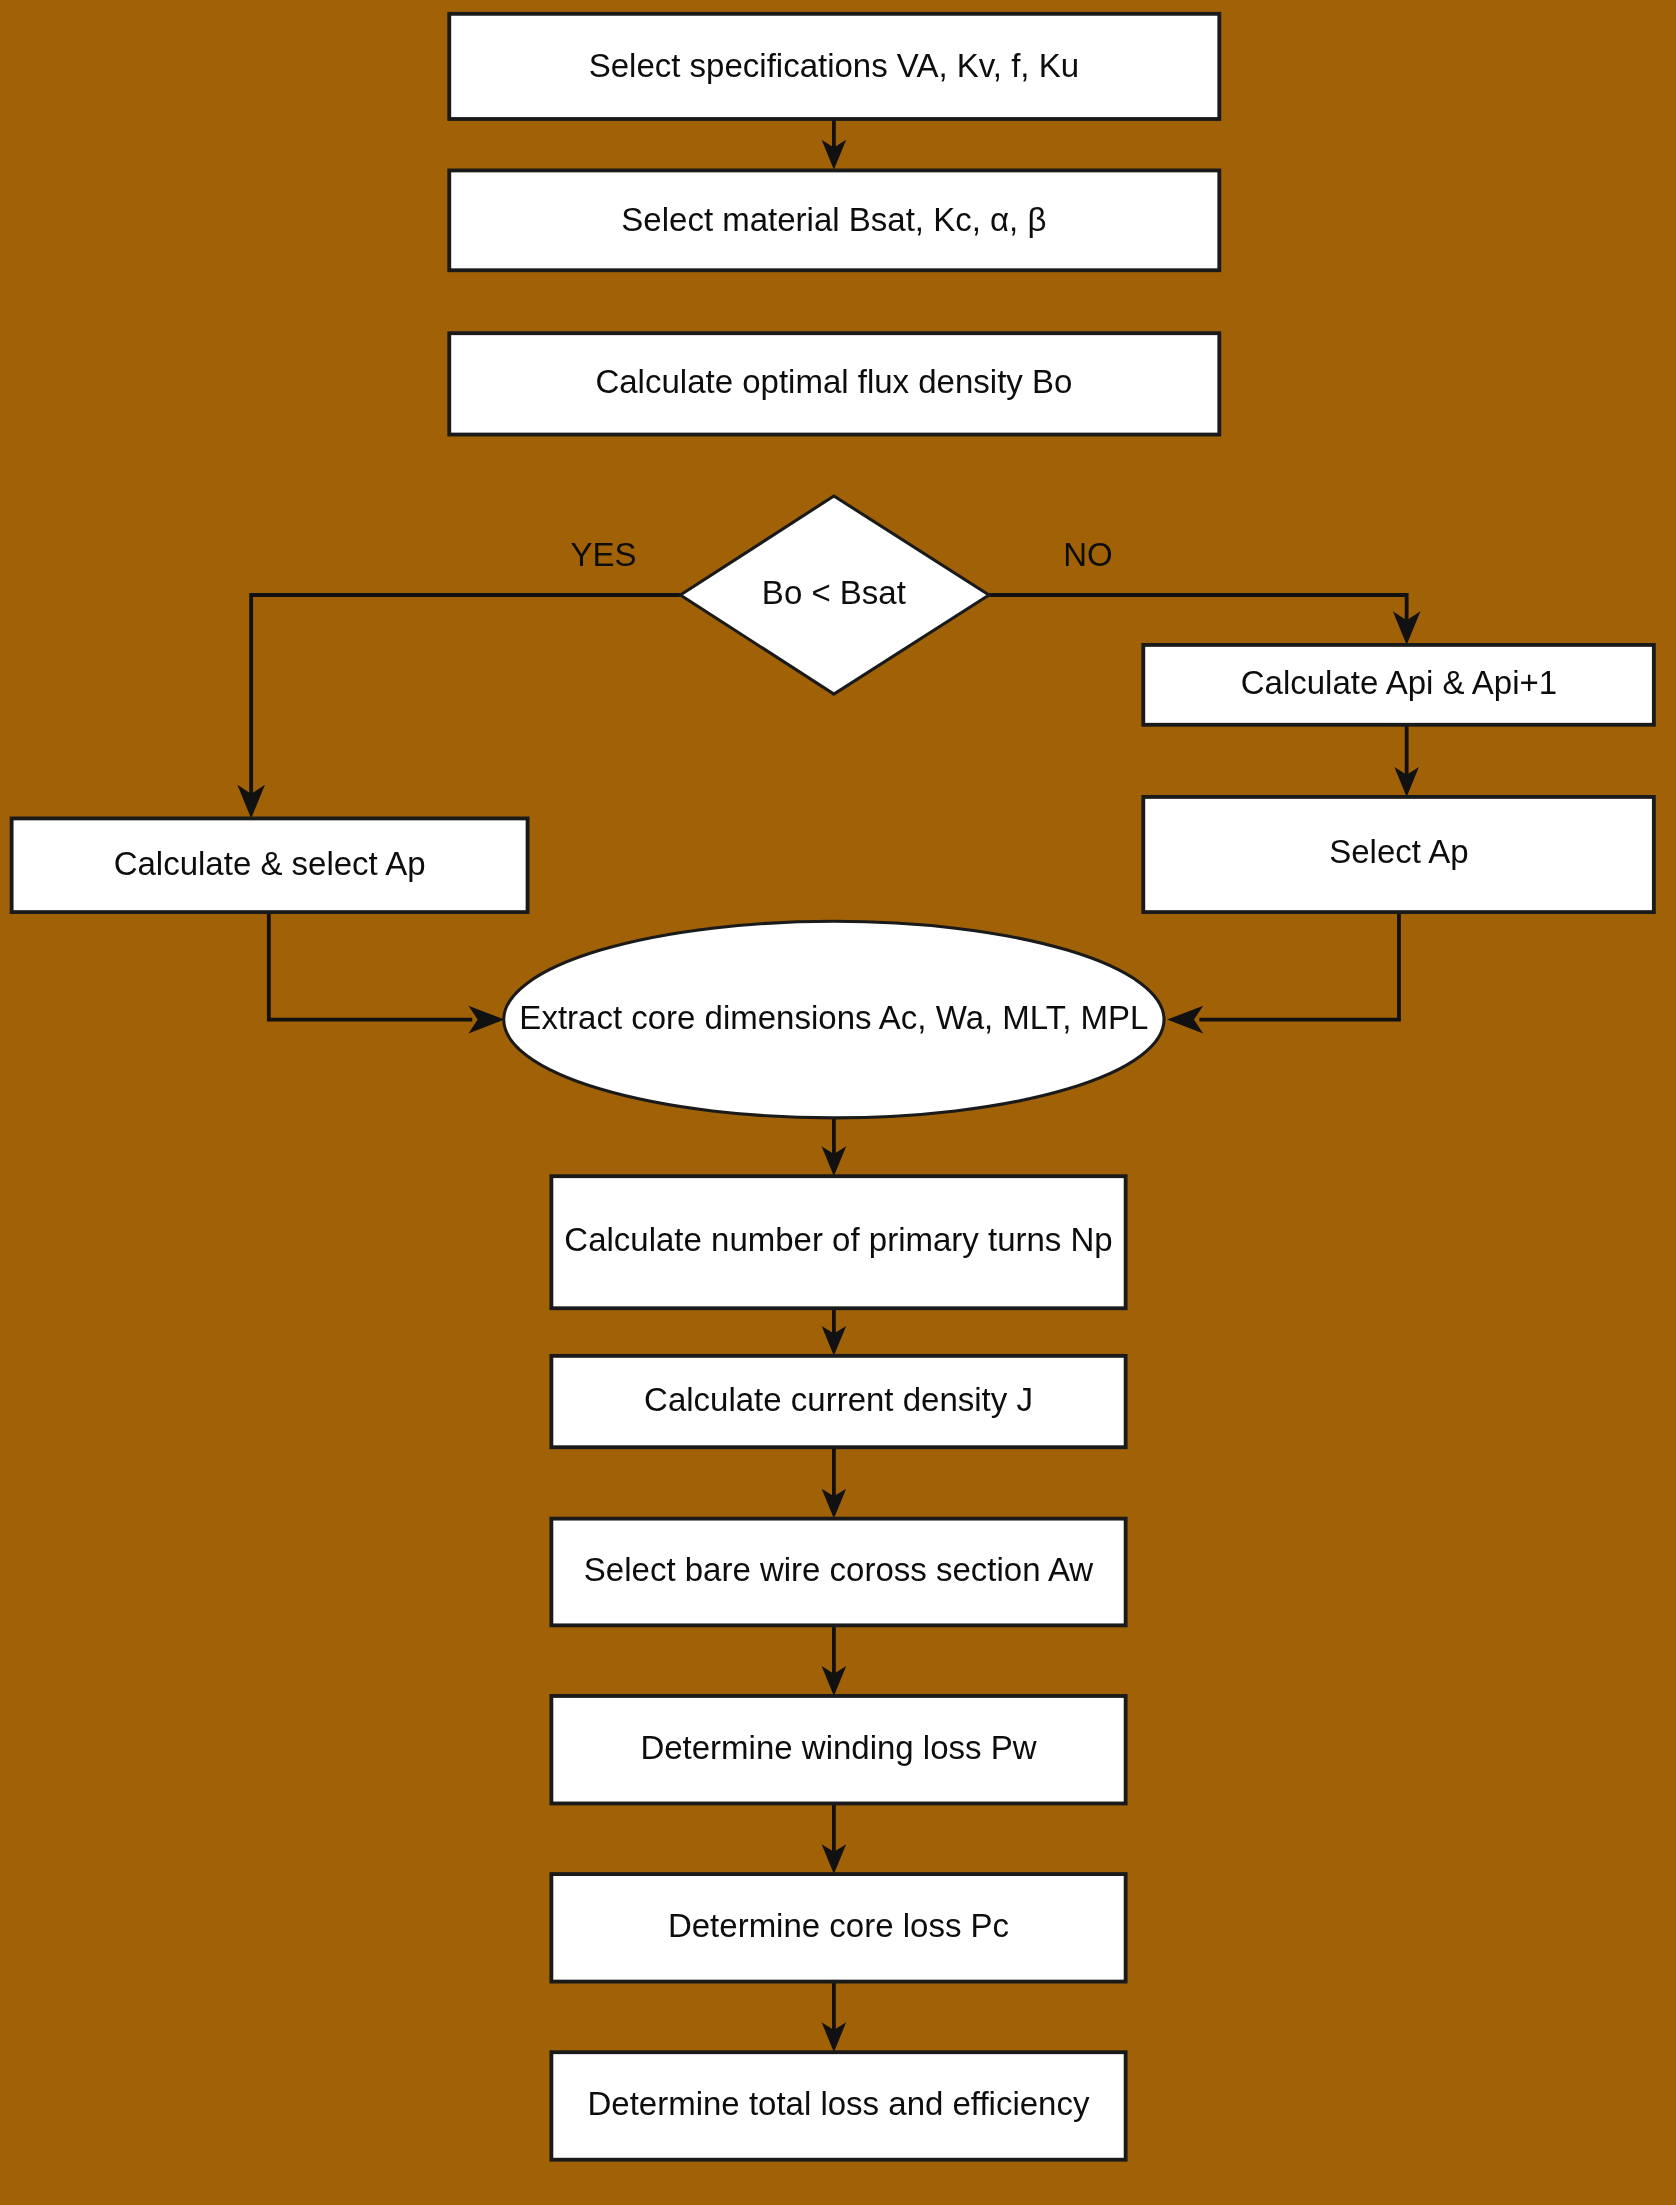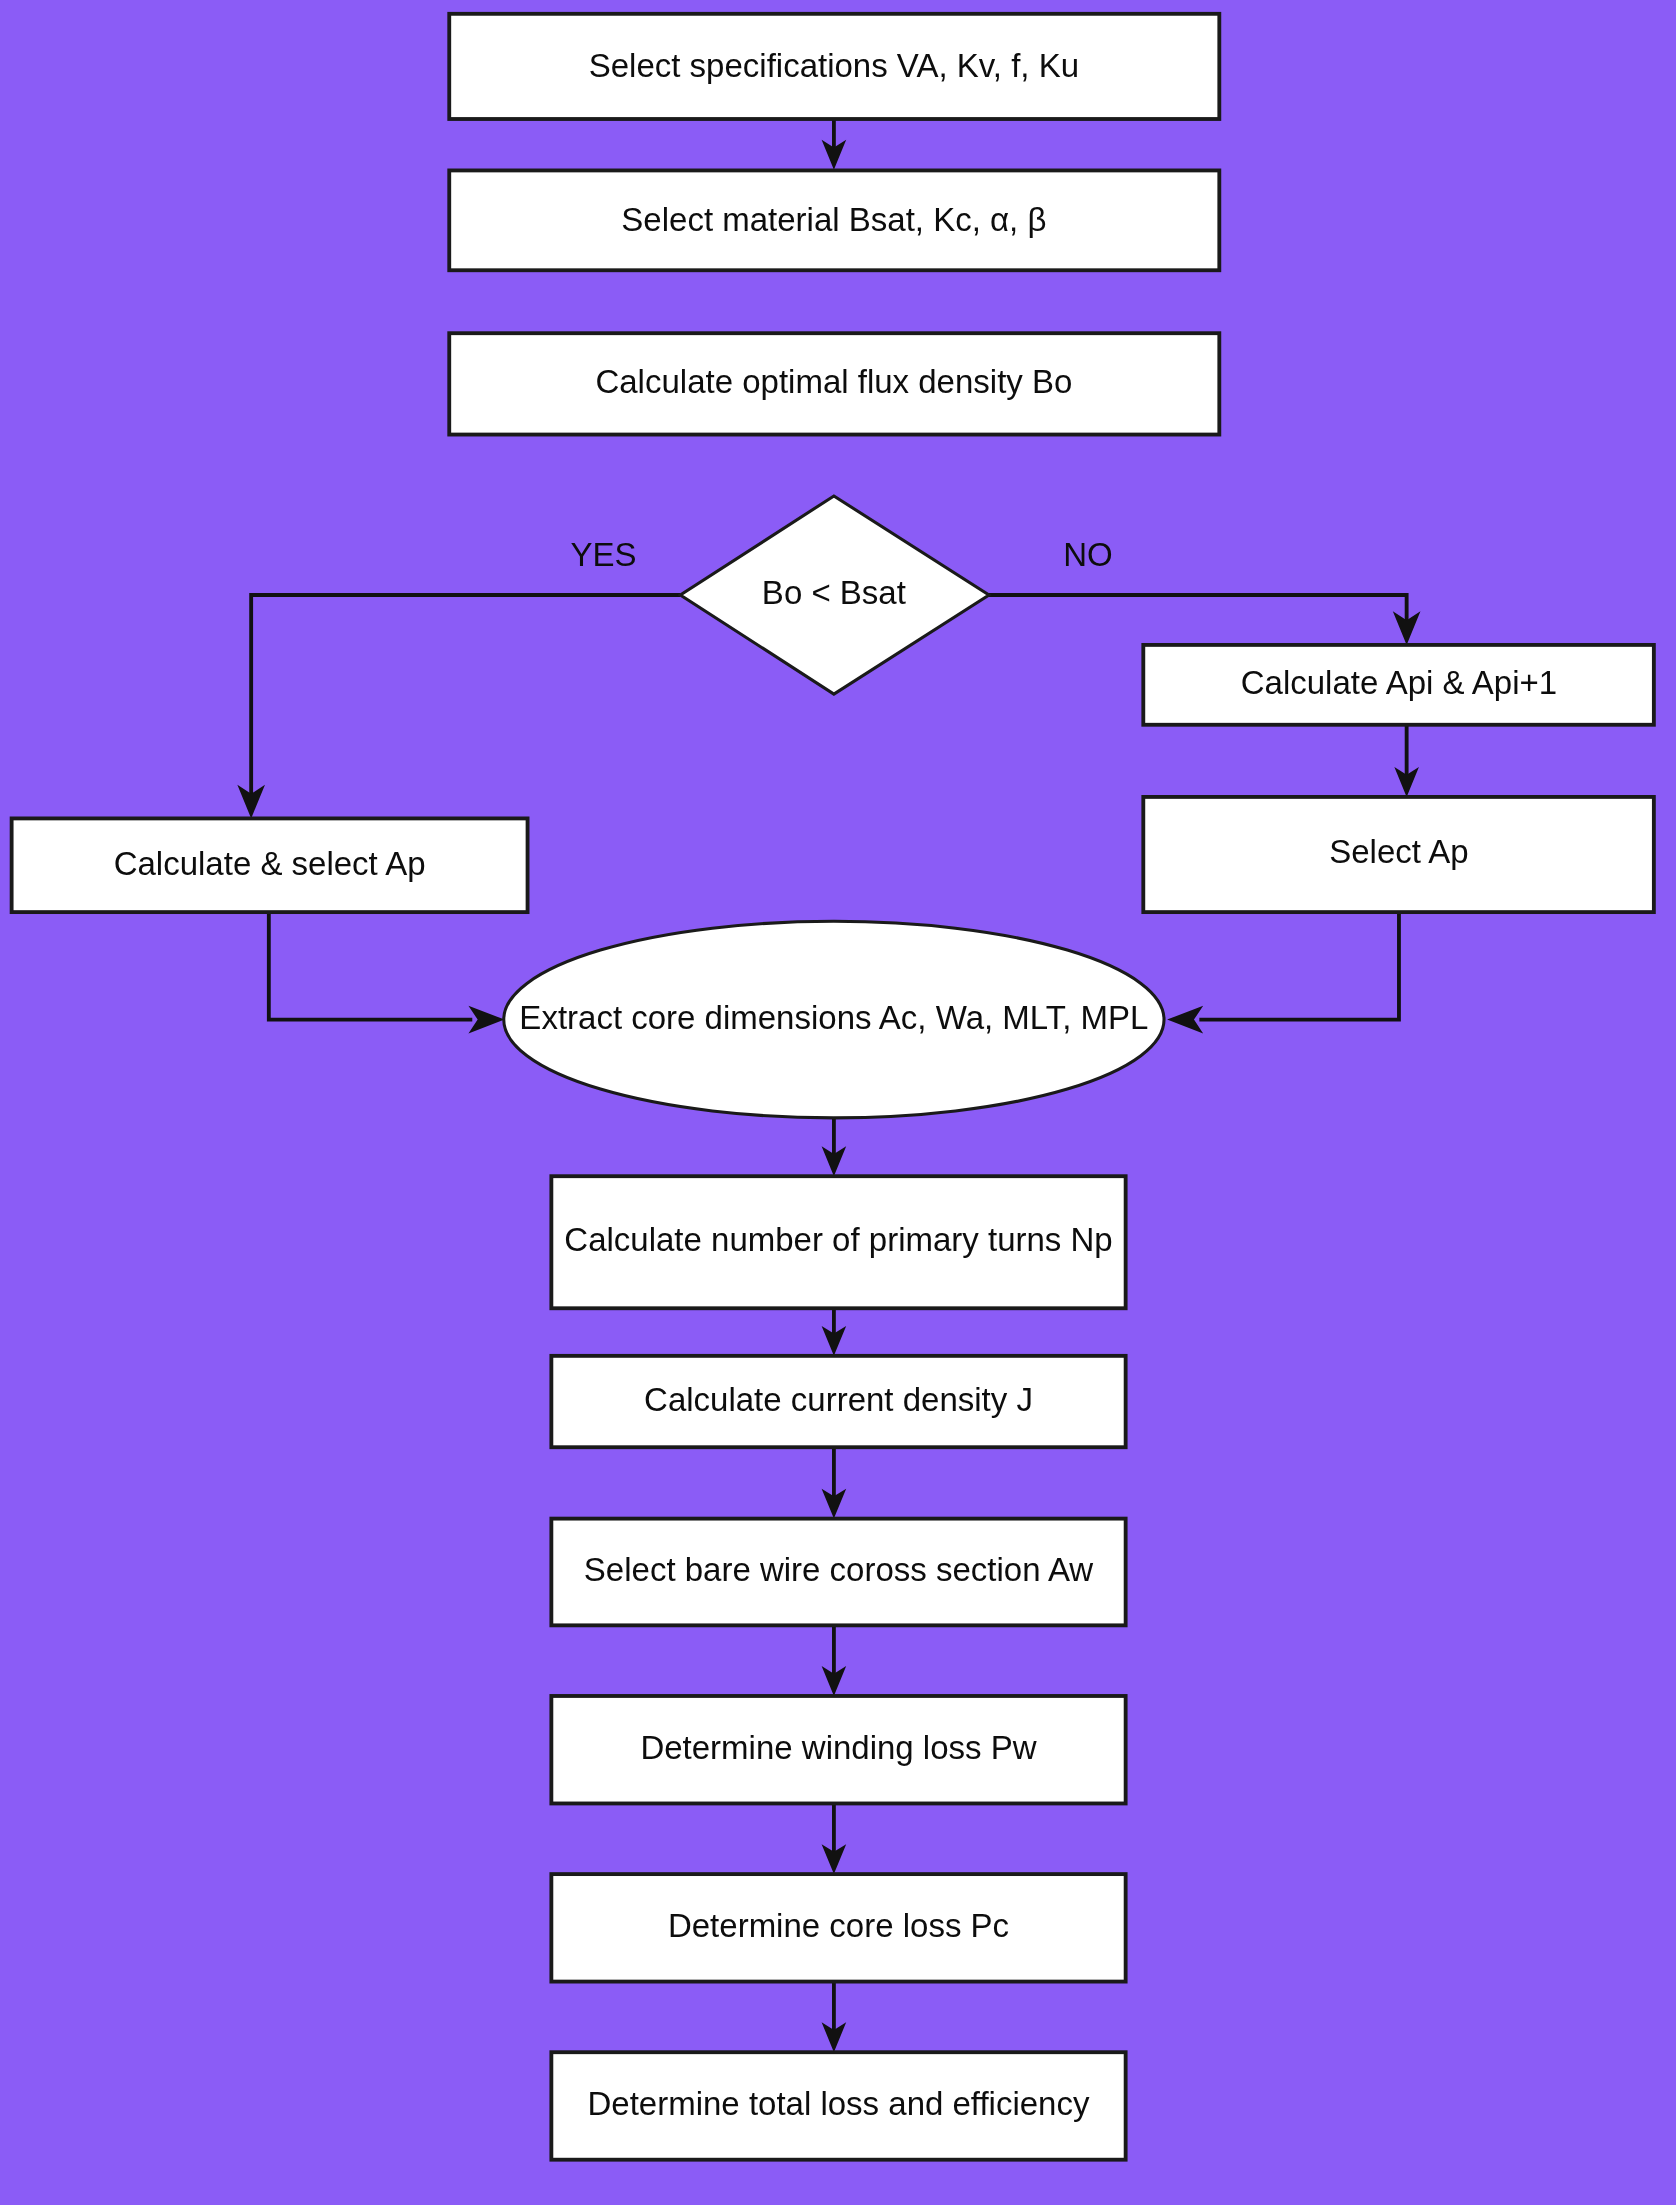--- a/index.html
+++ b/index.html
@@ -7,21 +7,21 @@
     padding: 0;
     background: #ffffff;
   }
   body {
     font-family: "Liberation Sans", sans-serif;
   }
   #flowchart-root {
     position: relative;
     width: 1677px;
     height: 2205px;
-    background: #8b5cf6;
+    background: #a16207;
     overflow: hidden;
   }
   svg.flow-canvas {
     display: block;
     width: 1677px;
     height: 2205px;
   }
   .node-shape {
     fill: #ffffff;
     stroke: #1a1a1a;

